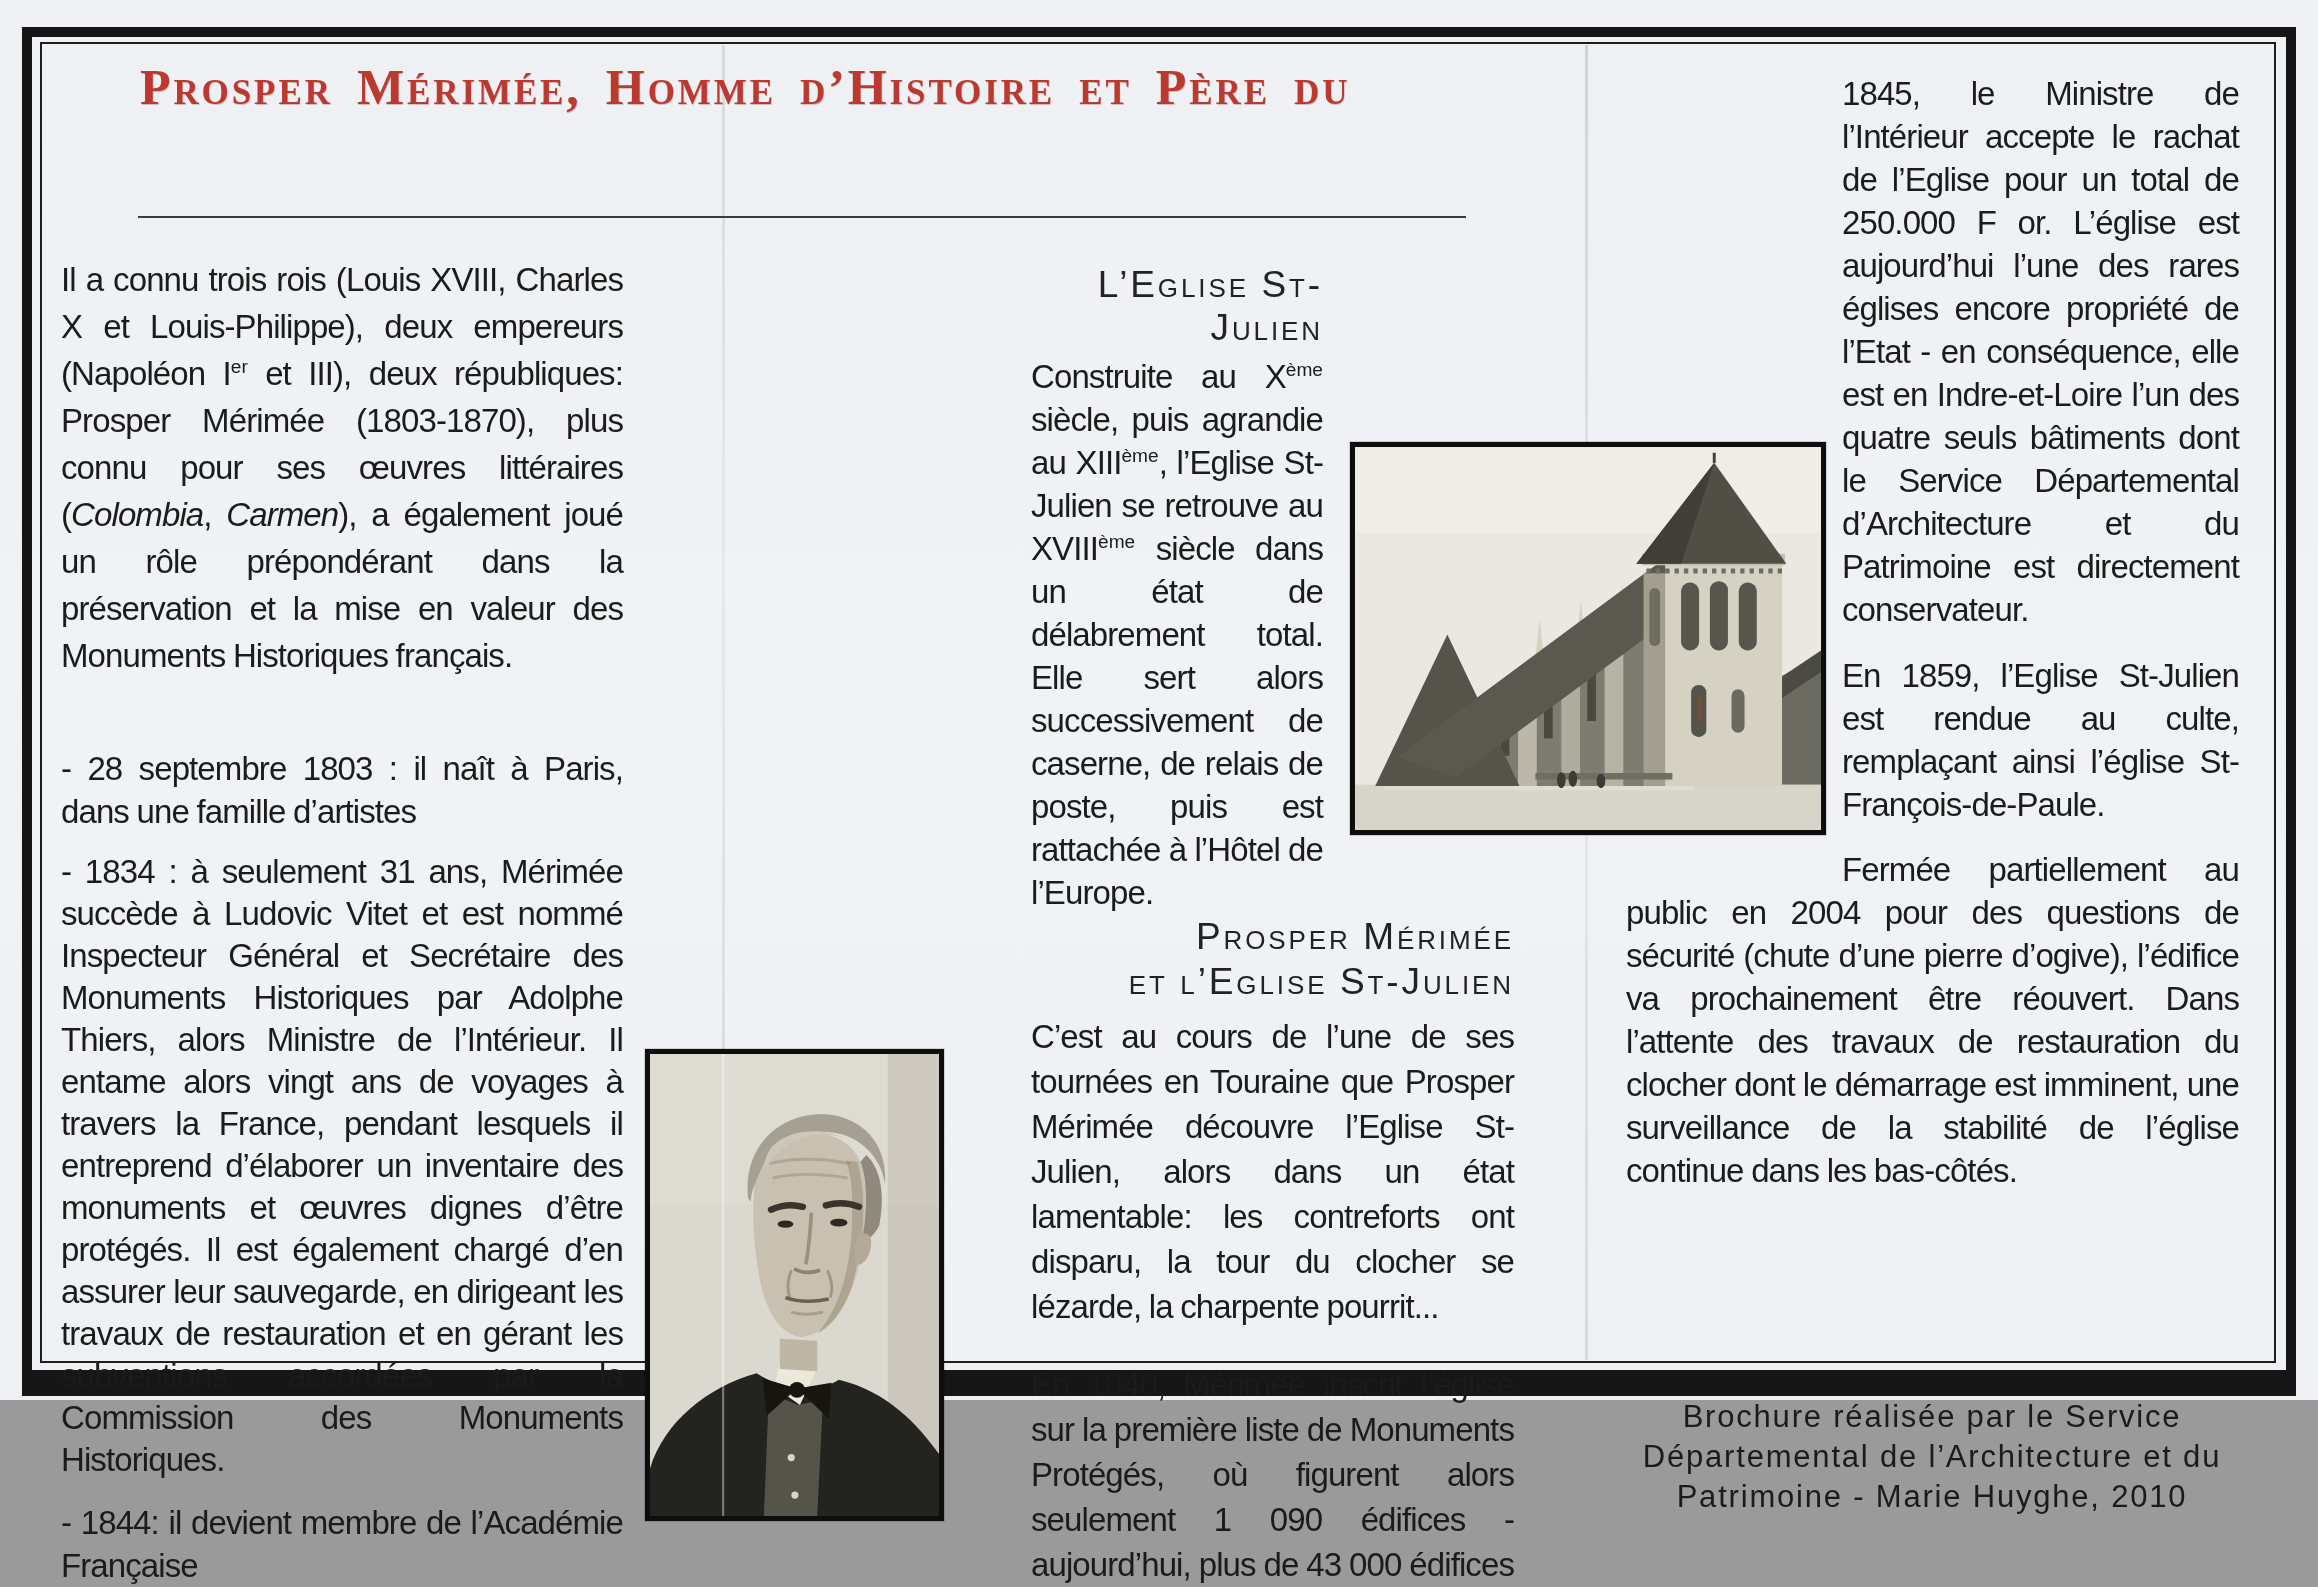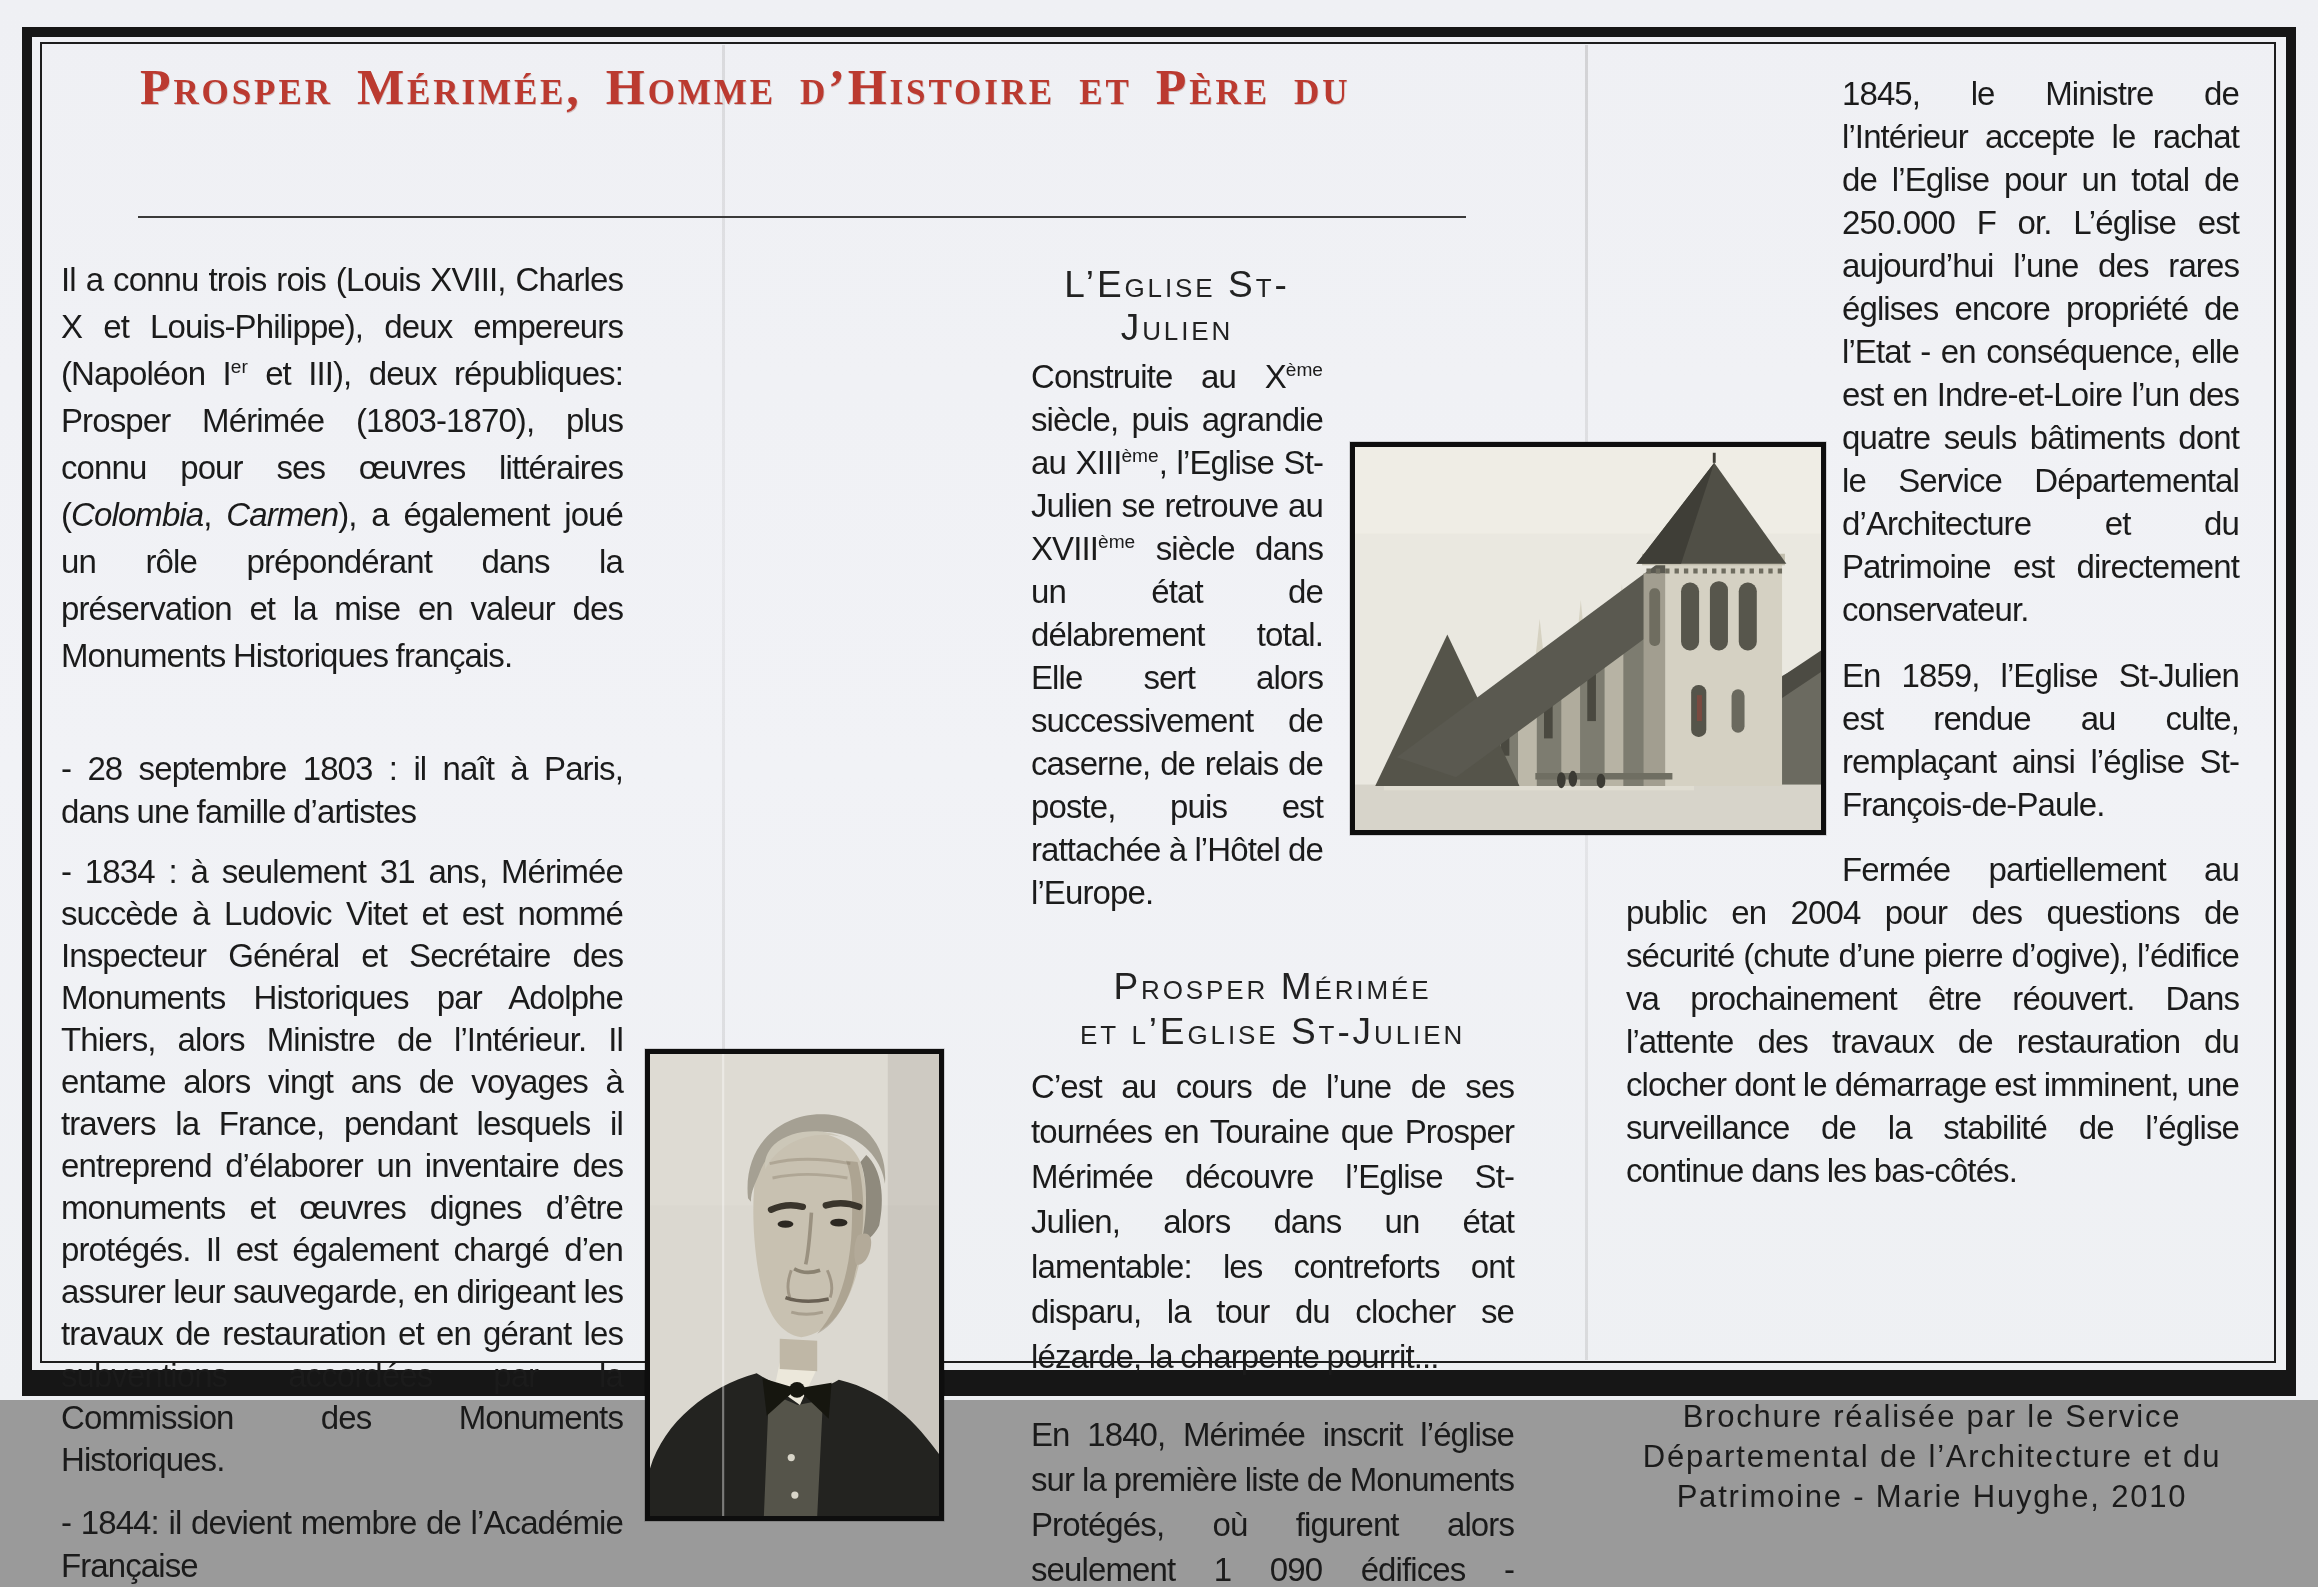--- a/index.html
+++ b/index.html
@@ -34,22 +34,22 @@
   .col1{left:61px;top:256px;width:681px;}
   .col2{left:829px;top:263px;width:685px;}
   .col3{left:1626px;top:72px;width:613px;}
 
   .col1 .p-intro{line-height:47px;}
   .col1 .p-b1{margin-top:68px;line-height:43px;}
   .col1 .p-b2{margin-top:18px;line-height:42px;}
   .col1 .p-b3{margin-top:20px;line-height:43px;}
 
   .h-small{margin:0;font-weight:500;font-variant:small-caps;
-    font-size:37px;line-height:43px;letter-spacing:2.9px;color:#222;text-align:center;}
-  .h-merimee{margin-top:50px;line-height:45px;}
+    font-size:37px;line-height:43px;letter-spacing:2.9px;color:#222;text-align:right;}
+  .h-merimee{line-height:45px;}
   .col2 .c2p1{margin-top:5.8px;line-height:43px;}
   .col2 .c2p2{margin-top:10px;line-height:45px;}
   .col2 .c2p3{margin-top:33px;line-height:45px;}
 
   .col3 p{line-height:43px;}
   .col3 .c3p2{margin-top:23px;}
   .col3 .c3p3{margin-top:21.6px;}
 
   sup{font-size:58%;line-height:0;vertical-align:super;letter-spacing:0;margin-top:13px;}
   i{font-style:italic;}

